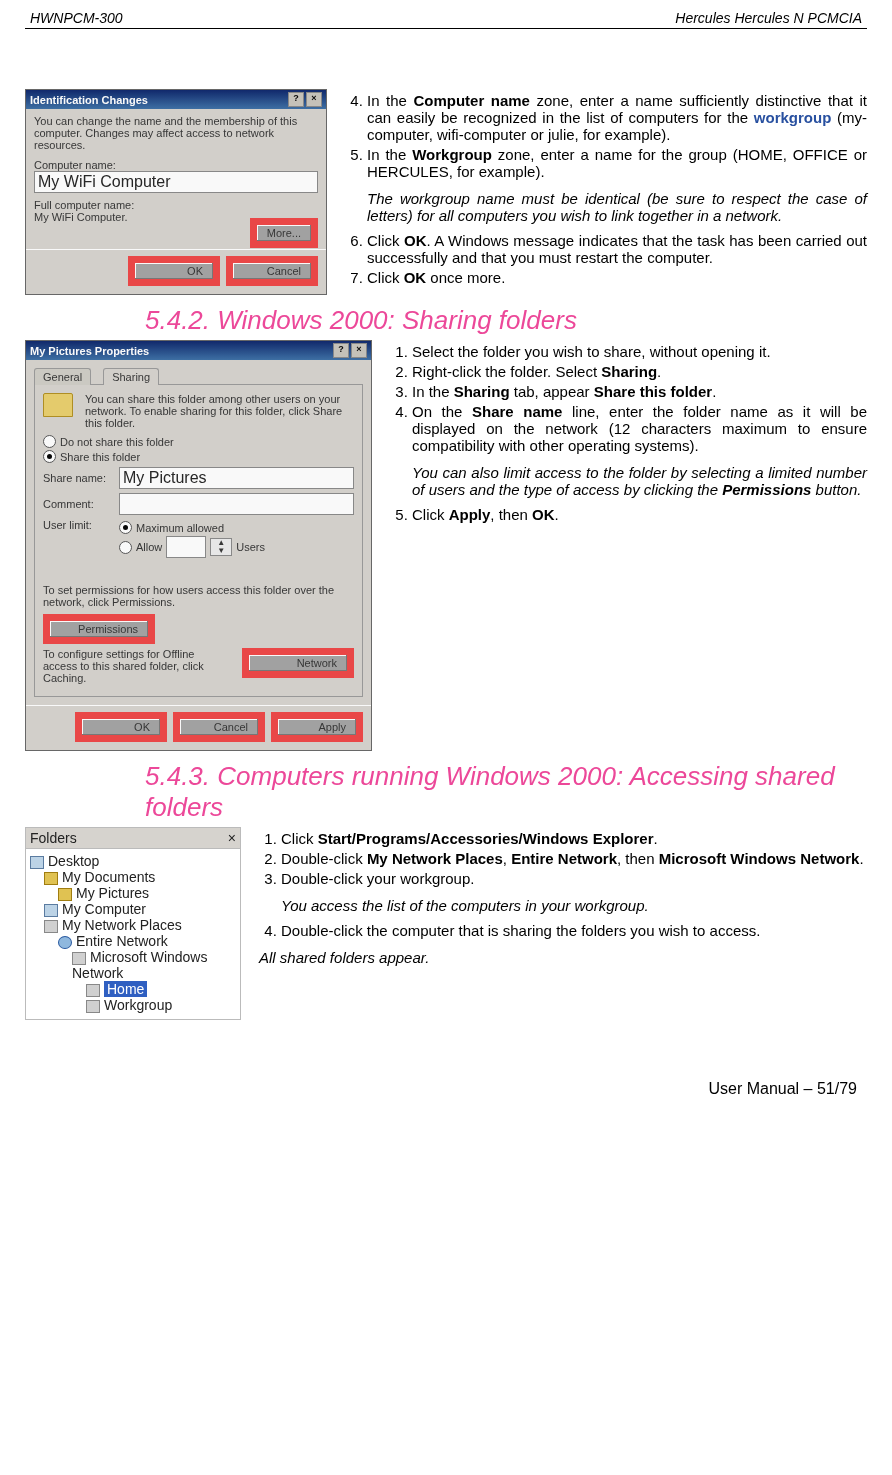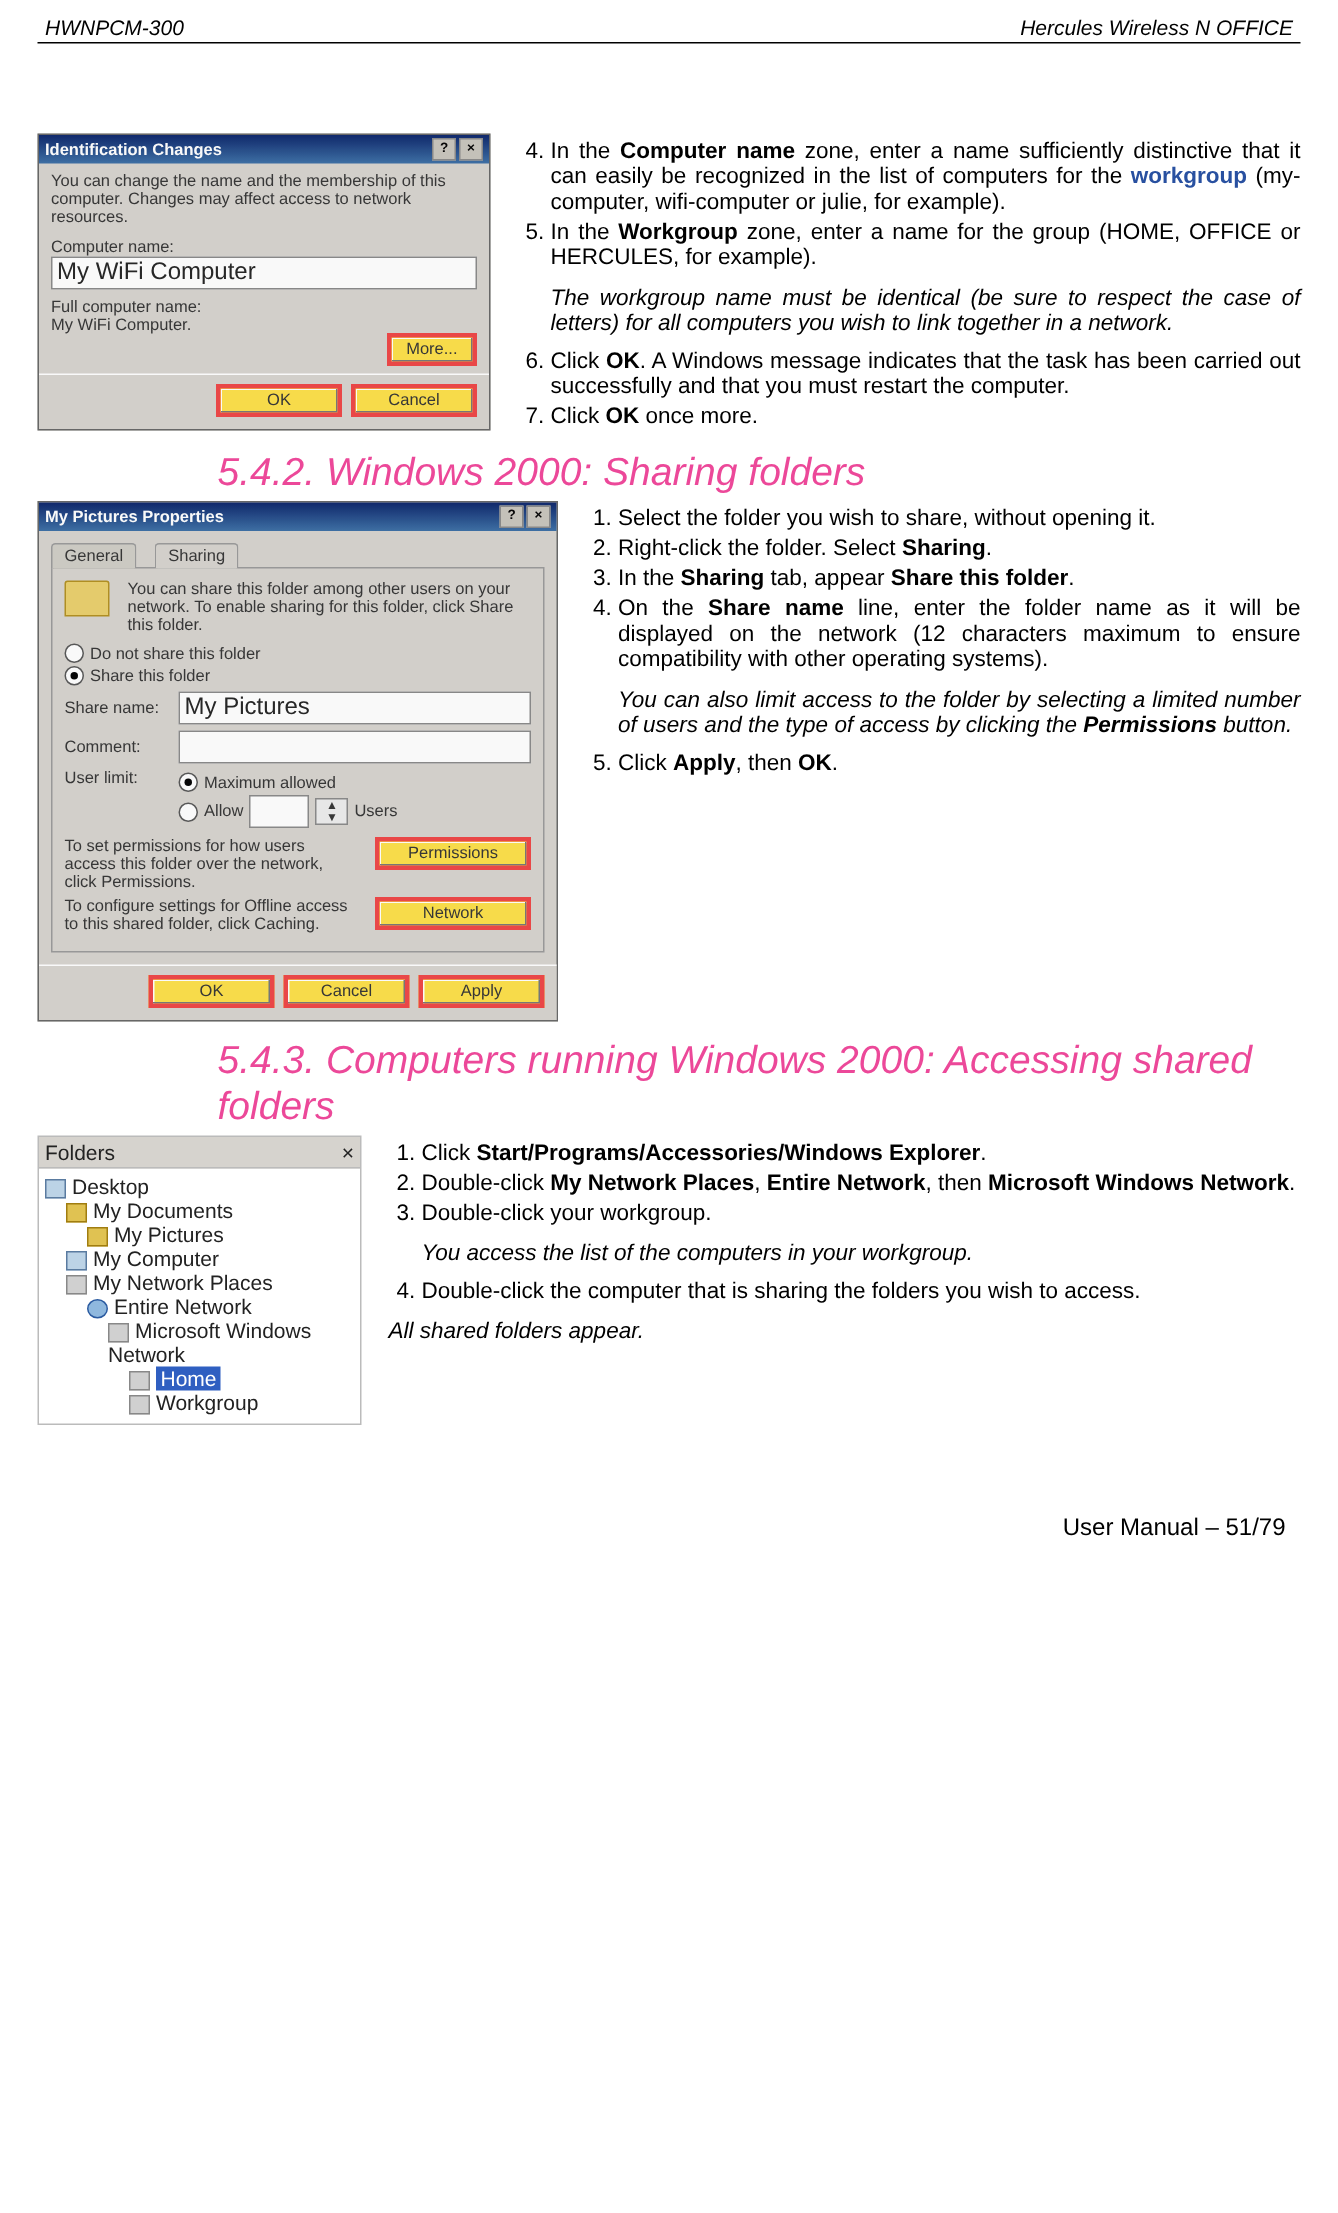--- a/index.html
+++ b/index.html
@@ -89,23 +89,23 @@
   }
   .dlg-body { padding: 6px 8px 8px 8px; }
   .dlg-btnrow {
     display:flex; justify-content:flex-end; gap:6px;
     padding: 6px 8px 8px 0;
     border-top: 1px solid #fff;
     background:#d6d3ce;
   }
   .winbtn {
     min-width: 58px; padding: 2px 10px;
-    background:#fde047; border:3px solid #ef4444;
+    background:#a3a3a3; border:7px solid #ef4444;
     box-shadow: inset -1px -1px #777, inset 1px 1px #fff;
-    font-size:11px; text-align:center;
+    font-size:11px; text-align:right;
   }
   .wininput {
     width: 100%;
     background:#fff; border:1px solid #888;
     padding: 1px 3px; font-size: 16px; color:#222;
     box-sizing: border-box;
   }
   .groupbox {
     border:1px solid #999; padding: 6px 8px 8px 8px; margin-top: 6px;
     position: relative;
@@ -147,21 +147,21 @@
   .ico.globe{ background:#8fb8de; border-radius:50%; border-color:#2a5aa0;}
   .updown { width:20px; background:#ececec; border:1px solid #888; font-size:8px; text-align:center; line-height:1;}
 </style>
 </head>
 <body>
 
 <div class="page">
 
   <div class="header-row">
     <span>HWNPCM-300</span>
-    <span>Hercules Wireless N OFFICE</span>
+    <span>Hercules Hercules N PCMCIA</span>
   </div>
 
   <div class="section">
     <div class="left-col">
       <div class="win-dialog" style="width:300px;">
         <div class="titlebar">
           <span>Identification Changes</span>
           <span class="tbtns">
             <span class="tbtn">?</span>
             <span class="tbtn">×</span>
@@ -249,21 +249,21 @@
                   </div>
                 <div class="radio">
                     <span class="dot"></span>
                   <span>Allow</span>
                   <input class="wininput" style="width: 40px;">
                   <span class="updown">▲<br>▼</span>
                   <span>Users</span>
                 </div>
               </div>
             </div>
-            <div class="row" style="align-items:flex-start;margin-top:4px;">
+            <div class="row" style="align-items:flex-start;margin-top:24px;flex-direction:column;">
               <div style="flex:1;padding-right:6px;">To set permissions for how users access this folder over the network, click Permissions.</div>
               <span class="winbtn" style="min-width:78px;">Permissions</span>
             </div>
             <div class="row" style="align-items:flex-start;">
               <div style="flex:1;padding-right:6px;">To configure settings for Offline access to this shared folder, click Caching.</div>
               <span class="winbtn" style="min-width:78px;">Network</span>
             </div>
           </div>
         </div>
         <div class="dlg-btnrow">

